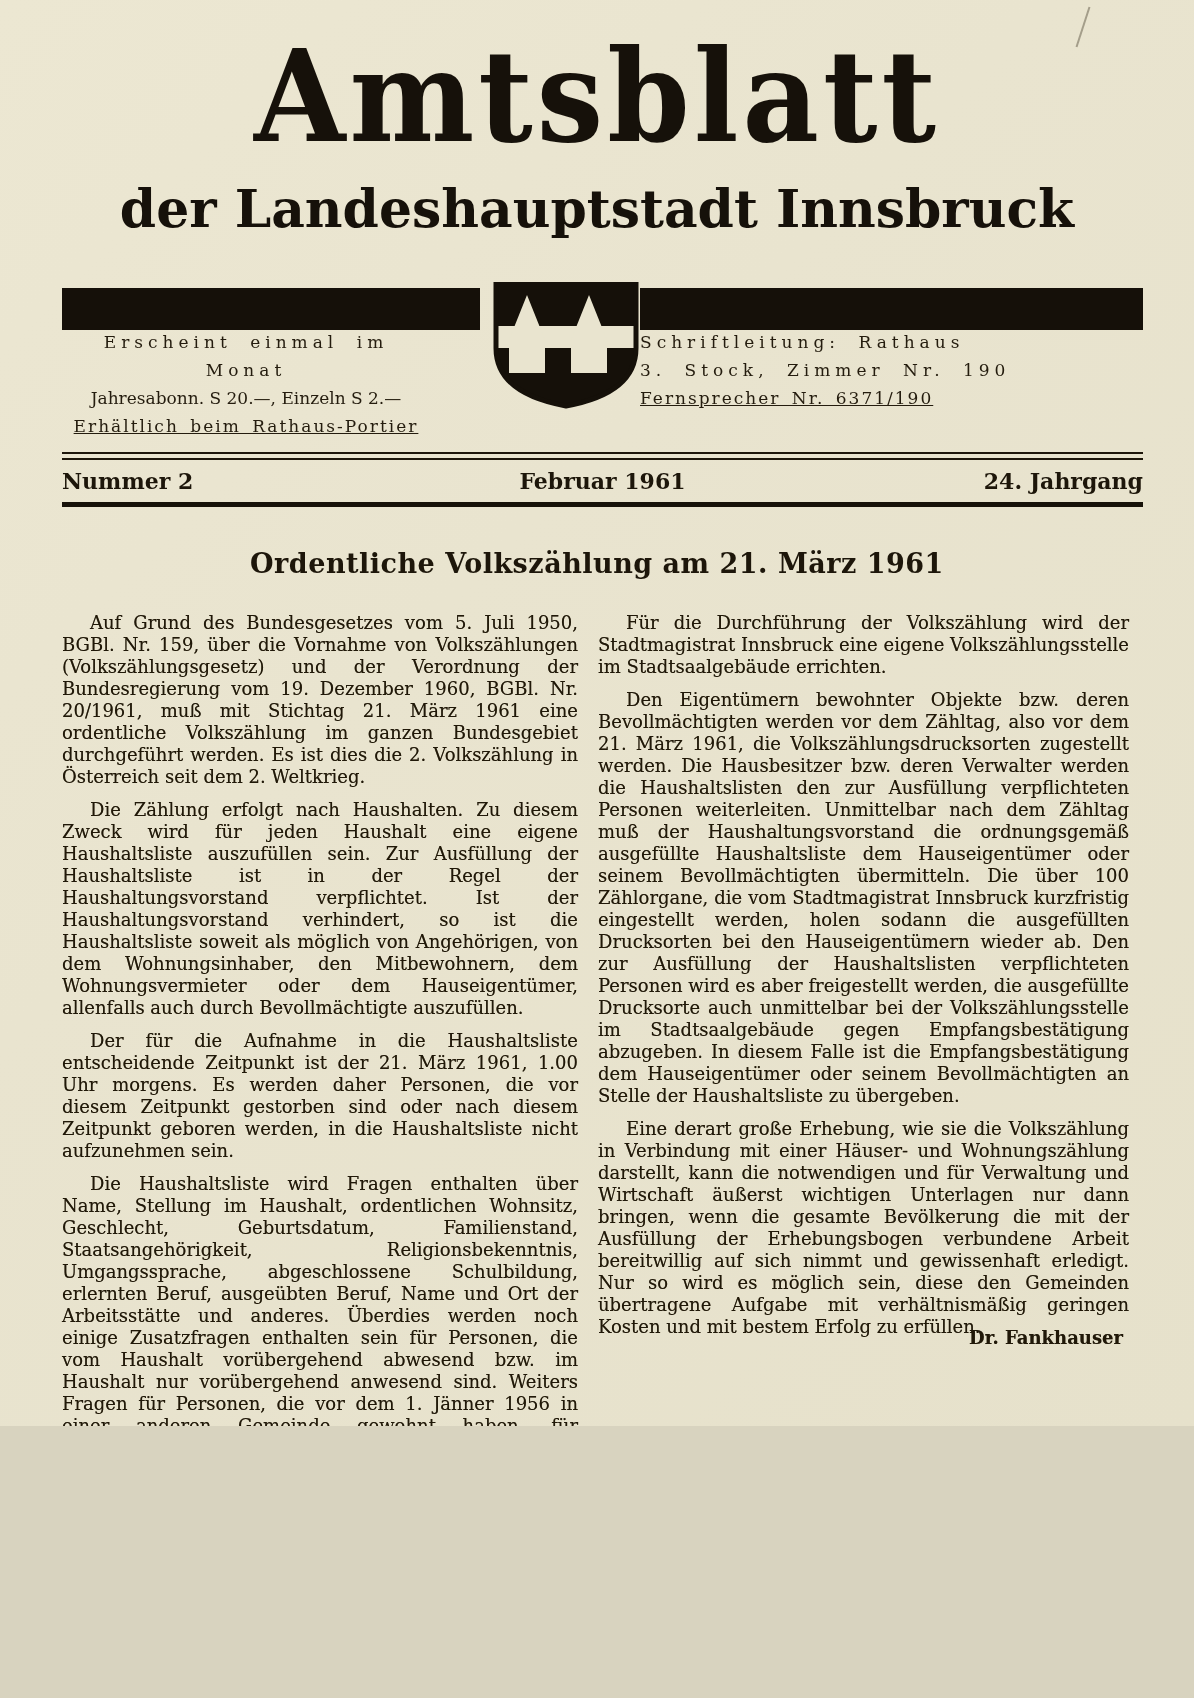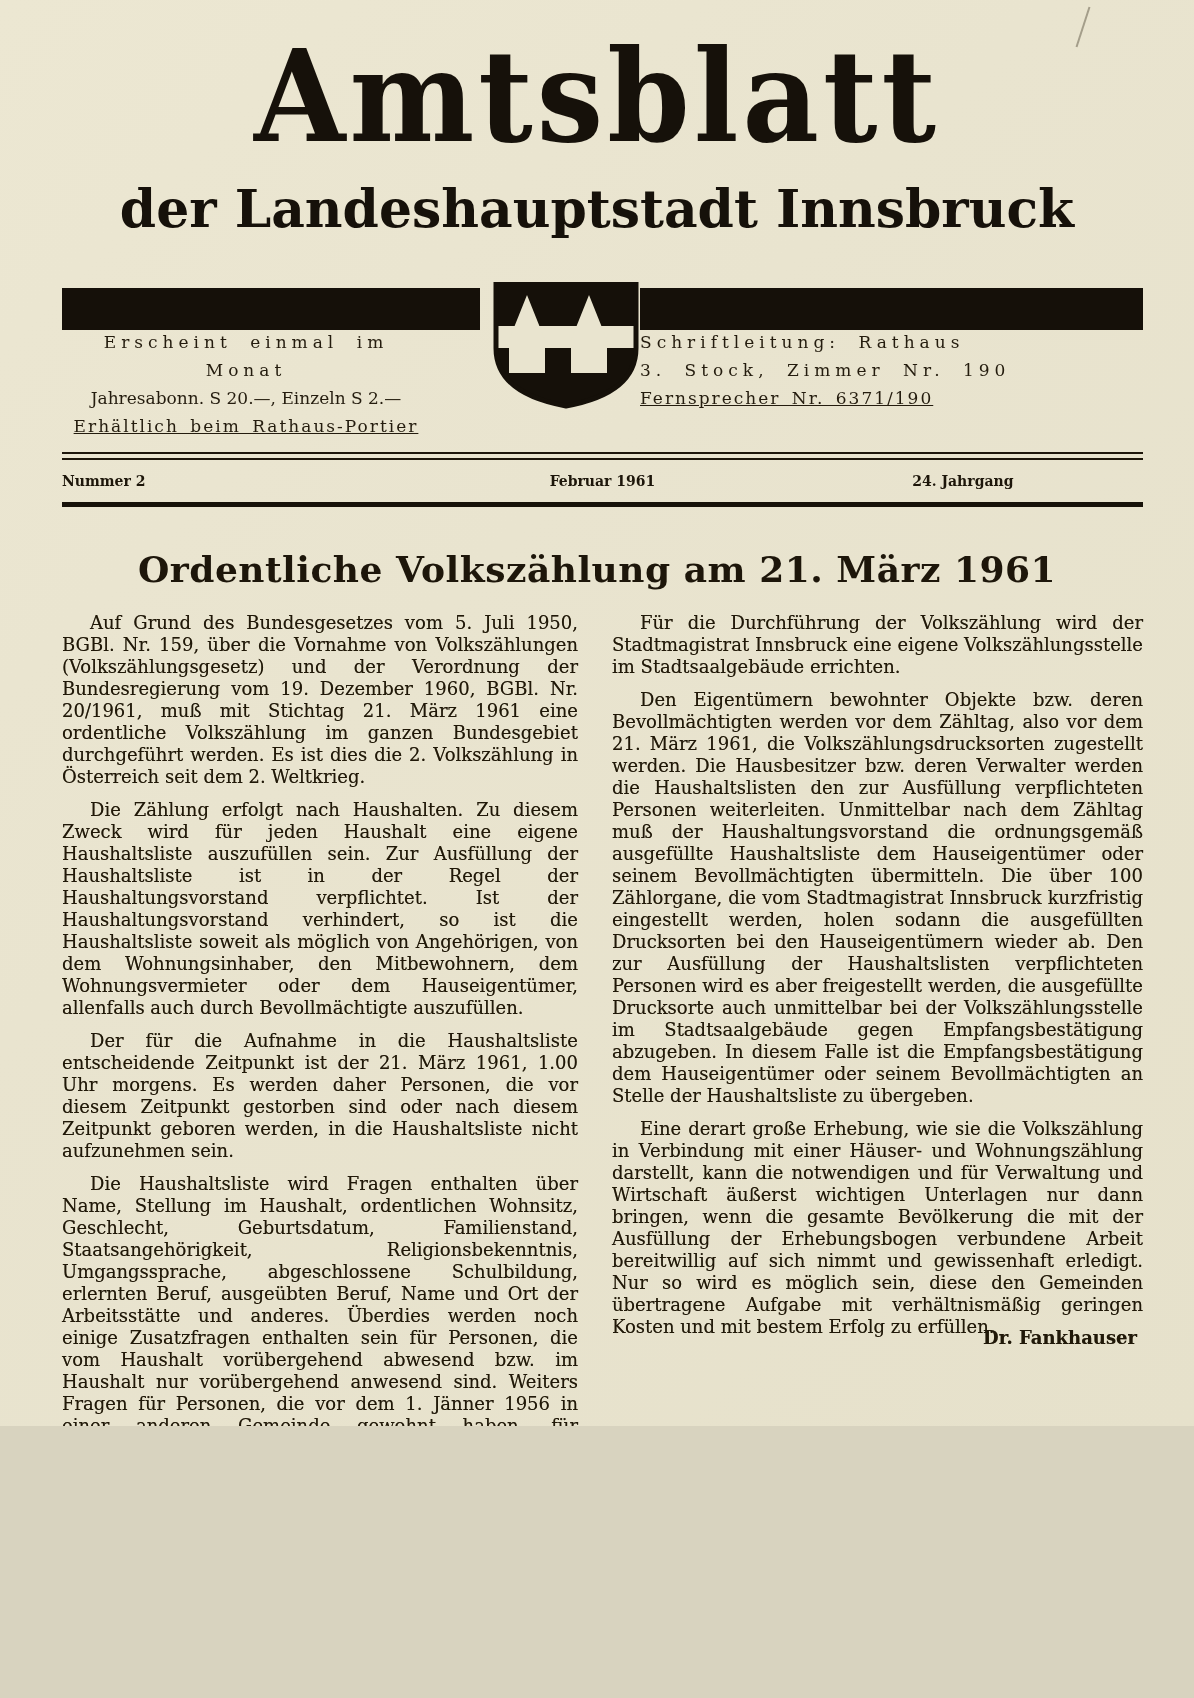--- a/index.html
+++ b/index.html
@@ -29,33 +29,33 @@
   
   .pubinfo{position:absolute;font-size:17px;line-height:28px;color:#241c0e;font-weight:500;}
   .pubinfo-left{left:62px;top:328px;width:368px;text-align:center;}
   .pubinfo-right{left:640px;top:328px;width:380px;text-align:left;}
   .sperr{letter-spacing:5px;word-spacing:8px;}
   .sperr2{letter-spacing:2px;word-spacing:4px;text-decoration:underline;}
   
   .rule-double{position:absolute;left:62px;width:1081px;top:452px;height:4px;
     border-top:2px solid #1d160a;border-bottom:2px solid #1d160a;}
   .dateline{position:absolute;left:62px;width:1081px;top:464px;height:34px;
-    display:flex;align-items:center;font-size:14px;font-weight:bold;color:#1d160a;}
+    display:flex;align-items:center;font-size:22px;font-weight:bold;color:#1d160a;}
   .dateline .cell{flex:1;}
   .dl-center{text-align:center;}
-  .dl-right{text-align:center;}
+  .dl-right{text-align:right;}
   .rule-heavy{position:absolute;left:62px;width:1081px;top:502px;height:5px;background:#171209;}
   
   .headline{
     position:absolute;top:548px;left:0;width:100%;text-align:center;
-    font-size:36px;font-weight:bold;letter-spacing:0.5px;color:#1d160a;
+    font-size:27px;font-weight:bold;letter-spacing:0.5px;color:#1d160a;
   }
   .columns{
     position:absolute;top:612px;left:62px;width:1081px;
-    display:flex;gap:34px;
+    display:flex;gap:20px;
   }
   .col{font-size:18px;line-height:22px;text-align:justify;color:#201808;
     text-shadow:0 0 0.5px rgba(32,24,8,0.55);}
   .col-left{width:516px;}
   .col-right{width:531px;}
   .col p{margin:0 0 11px 0;text-indent:28px;}
   .col p.no-indent{text-indent:0;}
   .signature{text-align:right;font-weight:bold;margin-top:-22px;padding-right:6px;}
   
   .smudge{position:absolute;left:58px;top:1508px;width:34px;height:16px;border-radius:50%;

